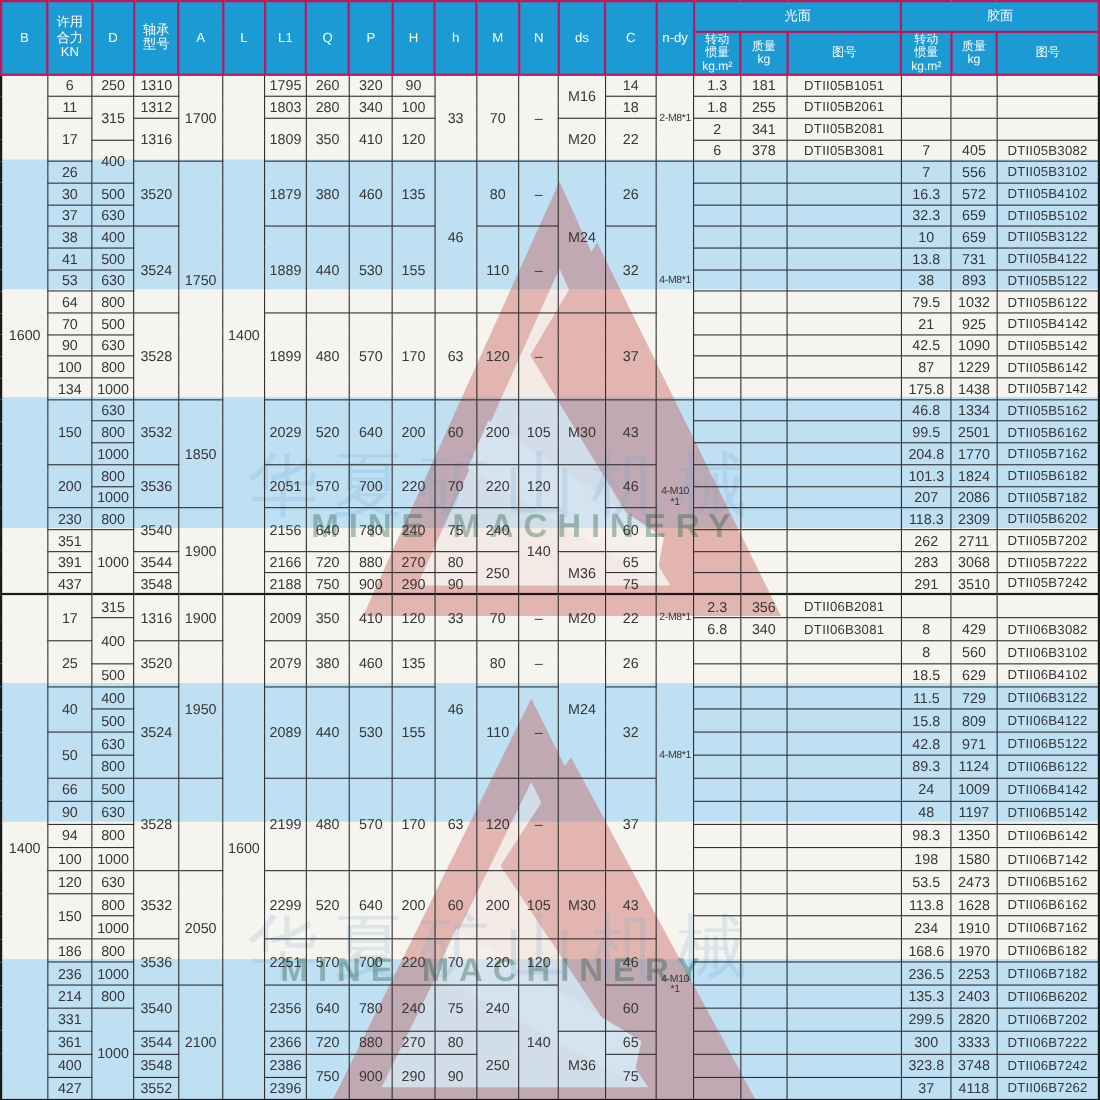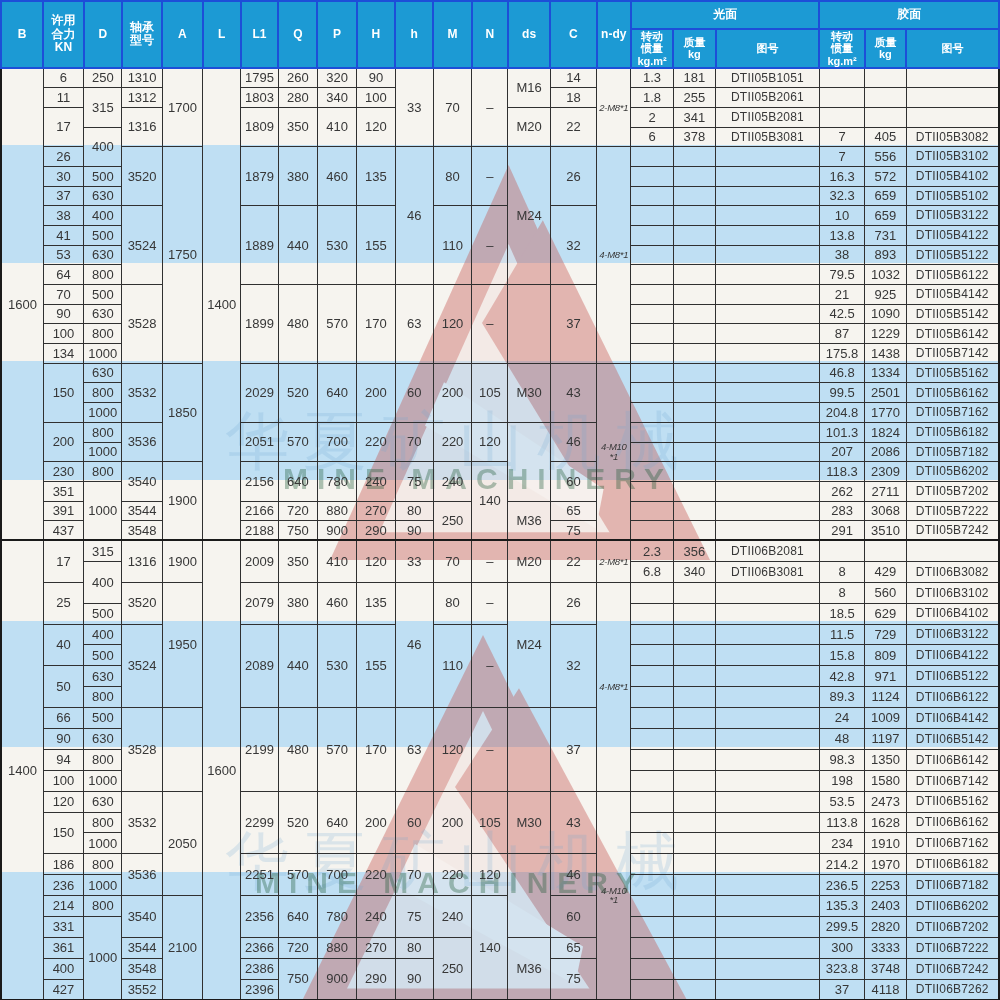--- a/index.html
+++ b/index.html
@@ -22,34 +22,34 @@
     color:#6fa8d2;opacity:.20;white-space:nowrap;}
   #cjk1{left:225px;top:398px;}
   #cjk2{left:225px;top:818px;}
   .wmtext{position:absolute;font-size:30px;font-weight:bold;letter-spacing:9px;
     color:#14532d;opacity:.33;white-space:nowrap;}
   #wmt1{left:283px;top:462px;}
   #wmt2{left:255px;top:866px;}
 
   table{position:absolute;left:0;top:0;width:1000px;height:1000px;
     border-collapse:collapse;table-layout:fixed;border:2px solid #1a1a1a;}
-  thead th{background:#1c9ad4;color:#fff;font-weight:bold;font-size:12px;
-    border:2px solid #1d4ed8;white-space:pre-line;line-height:1.12;padding:0;}
+  thead th{background:#1c9ad4;color:#fff;font-weight:normal;font-size:12px;
+    border:2px solid #be185d;white-space:pre-line;line-height:1.12;padding:0;}
   thead tr.h1{height:28px;}
   thead tr.h2{height:38px;}
   thead th.gh{font-size:11px;}
   thead{border-bottom:2px solid #1a1a1a;}
   tbody td{border:1px solid #303030;text-align:center;vertical-align:middle;
     font-size:13px;color:#373737;padding:0;line-height:1.02;white-space:pre-line;
     background:transparent;overflow:hidden;}
   tbody tr.s1{height:19.7px;}
   tbody tr.s2{height:20.9px;}
   tbody tr.secstart td{border-top:2px solid #1a1a1a;}
   td.dwg{font-size:12px;letter-spacing:.2px;}
-  td.ndy{font-size:9.5px;letter-spacing:-.3px;font-style:italic;}
+  td.ndy{font-size:9.5px;letter-spacing:-.3px;}
 
   col.w0{width:42px}col.w1{width:40px}col.w2{width:38px}col.w3{width:40px}
   col.w4{width:40px}col.w5{width:38px}col.w6{width:37px}col.w7{width:39px}
   col.w8{width:39px}col.w9{width:38px}col.w10{width:38px}col.w11{width:38px}
   col.w12{width:36px}col.w13{width:42px}col.w14{width:46px}col.w15{width:34px}
   col.w16{width:42px}col.w17{width:42px}col.w18{width:103px}col.w19{width:45px}
   col.w20{width:41px}col.w21{width:92px}
 </style>
 </head>
 <body>
@@ -694,21 +694,21 @@
           <td rowspan="2">700</td>
           <td rowspan="2">220</td>
           <td rowspan="2">70</td>
           <td rowspan="2">220</td>
           <td rowspan="2">120</td>
           <td rowspan="4"></td>
           <td rowspan="2">46</td>
           <td></td>
           <td></td>
           <td class="dwg"></td>
-          <td>214.2</td>
+          <td>168.6</td>
           <td>1970</td>
           <td class="dwg">DTII06B6182</td>
         </tr>
         <tr class="s2">
           <td>236</td>
           <td>1000</td>
           <td></td>
           <td></td>
           <td class="dwg"></td>
           <td>236.5</td>

